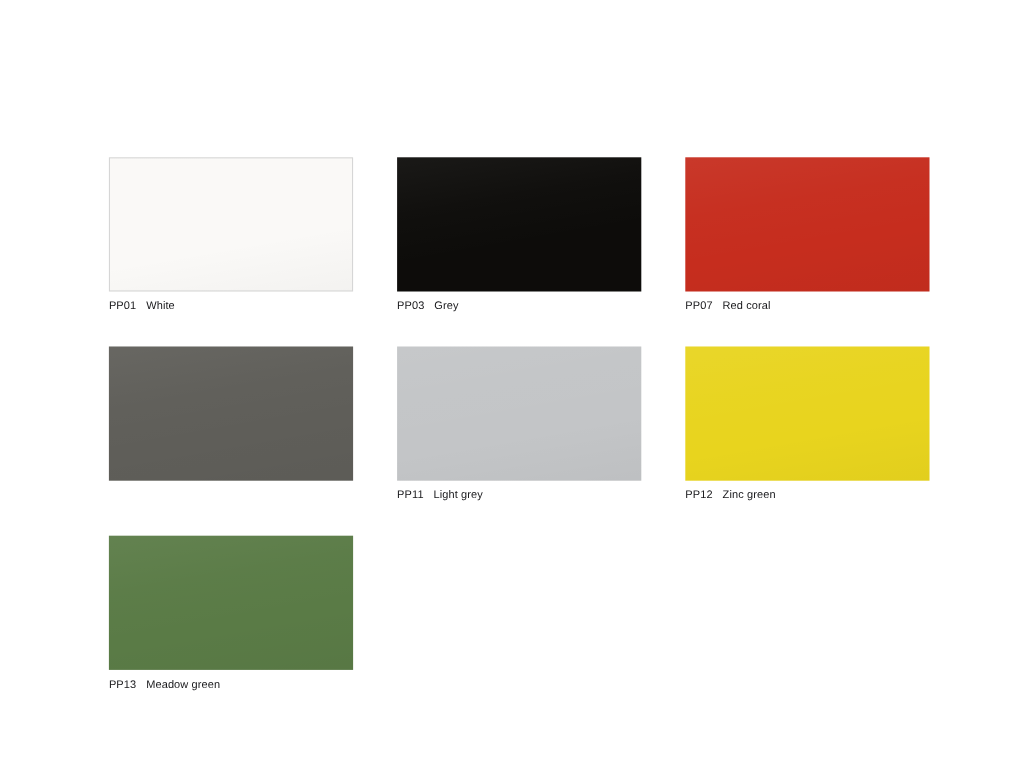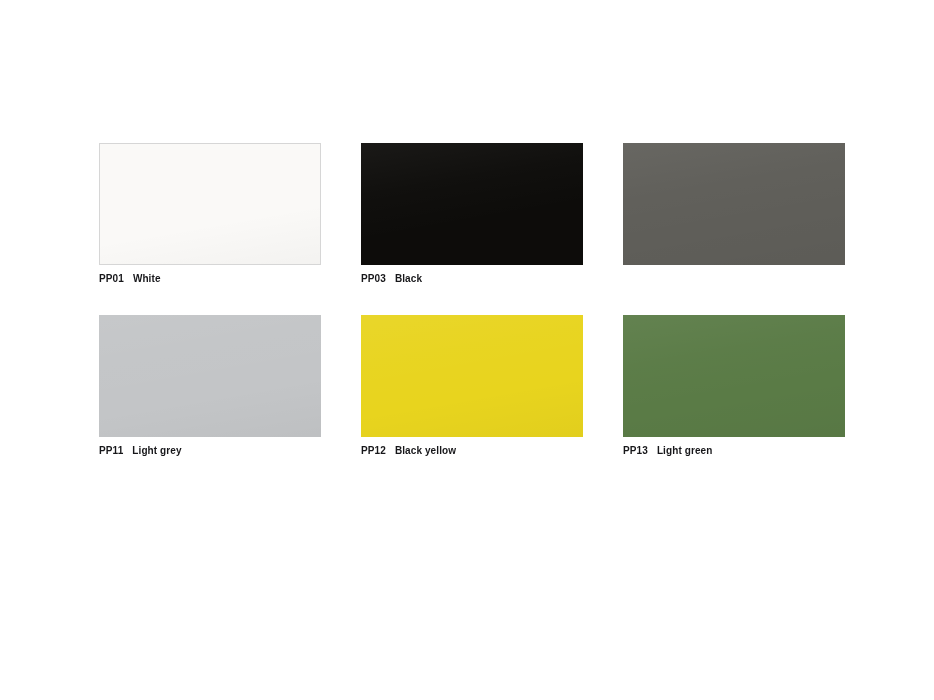--- a/index.html
+++ b/index.html
@@ -66,21 +66,21 @@
   }
 
   
   .swatch-chip.hairline {
     border: 1px solid #d6d6d6;
   }
 
   .swatch-label {
     margin-top: 7px;
     font-size: 10px;
-    font-weight: bold;
+    font-weight: normal;
     color: #17171a;
     letter-spacing: 0.01em;
     white-space: nowrap;
     line-height: 13px;
   }
 
   .swatch-code {
     display: inline-block;
   }
 
@@ -97,39 +97,45 @@
       <div class="swatch-cell">
         <div class="swatch-chip hairline" style="background-color: rgb(250, 249, 247);">
           <div class="sheen"></div>
         </div>
         <div class="swatch-label"><span class="swatch-code">PP01</span><span class="swatch-name">White</span></div>
       </div>
       <div class="swatch-cell">
         <div class="swatch-chip" style="background-color: rgb(13, 12, 10);">
           <div class="sheen"></div>
         </div>
-        <div class="swatch-label"><span class="swatch-code">PP03</span><span class="swatch-name">Black</span></div>
+        <div class="swatch-label"><span class="swatch-code">PP03</span><span class="swatch-name">Grey</span></div>
+      </div>
+      <div class="swatch-cell">
+        <div class="swatch-chip" style="background-color: rgb(198, 45, 30);">
+          <div class="sheen"></div>
+        </div>
+        <div class="swatch-label"><span class="swatch-code">PP07</span><span class="swatch-name">Red coral</span></div>
       </div>
       <div class="swatch-cell">
         <div class="swatch-chip" style="background-color: rgb(95, 94, 89);">
           <div class="sheen"></div>
         </div>
       </div>
       <div class="swatch-cell">
         <div class="swatch-chip" style="background-color: rgb(195, 197, 199);">
           <div class="sheen"></div>
         </div>
         <div class="swatch-label"><span class="swatch-code">PP11</span><span class="swatch-name">Light grey</span></div>
       </div>
       <div class="swatch-cell">
         <div class="swatch-chip" style="background-color: rgb(232, 212, 30);">
           <div class="sheen"></div>
         </div>
-        <div class="swatch-label"><span class="swatch-code">PP12</span><span class="swatch-name">Black yellow</span></div>
+        <div class="swatch-label"><span class="swatch-code">PP12</span><span class="swatch-name">Zinc green</span></div>
       </div>
       <div class="swatch-cell">
         <div class="swatch-chip" style="background-color: rgb(90, 123, 70);">
           <div class="sheen"></div>
         </div>
-        <div class="swatch-label"><span class="swatch-code">PP13</span><span class="swatch-name">Light green</span></div>
+        <div class="swatch-label"><span class="swatch-code">PP13</span><span class="swatch-name">Meadow green</span></div>
       </div>
     </div>
 </div>
 
 </body></html>

